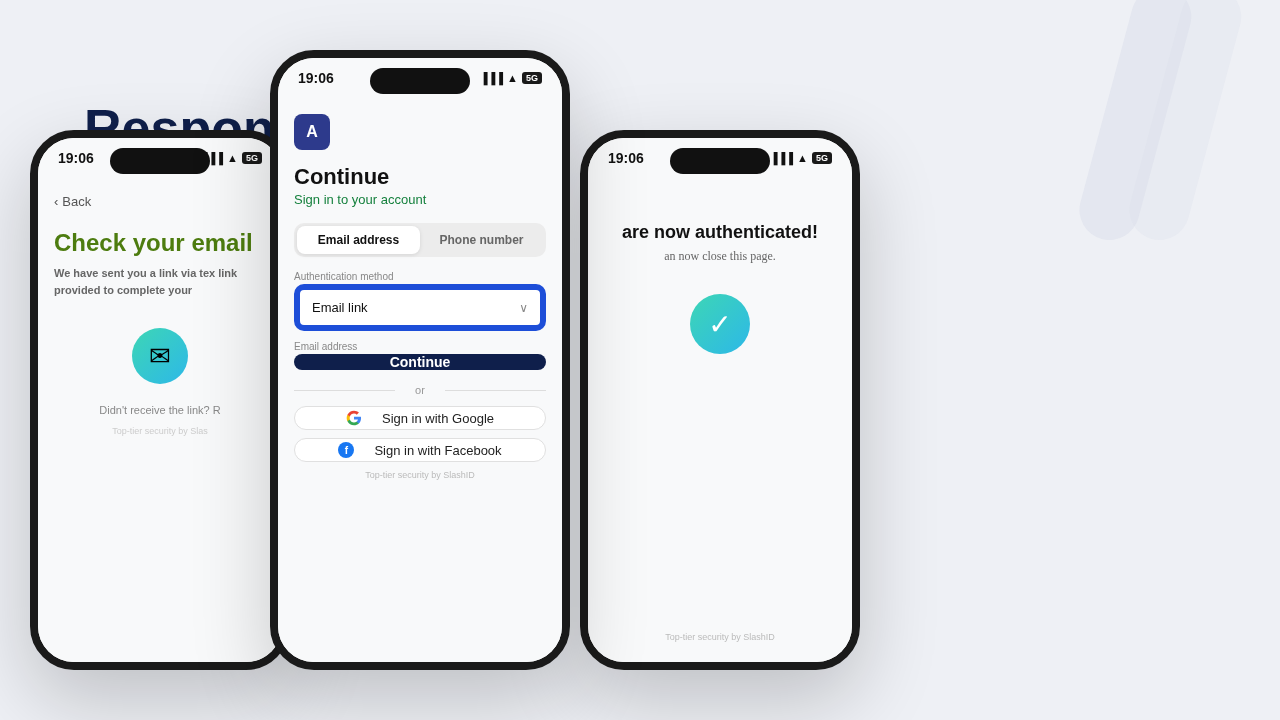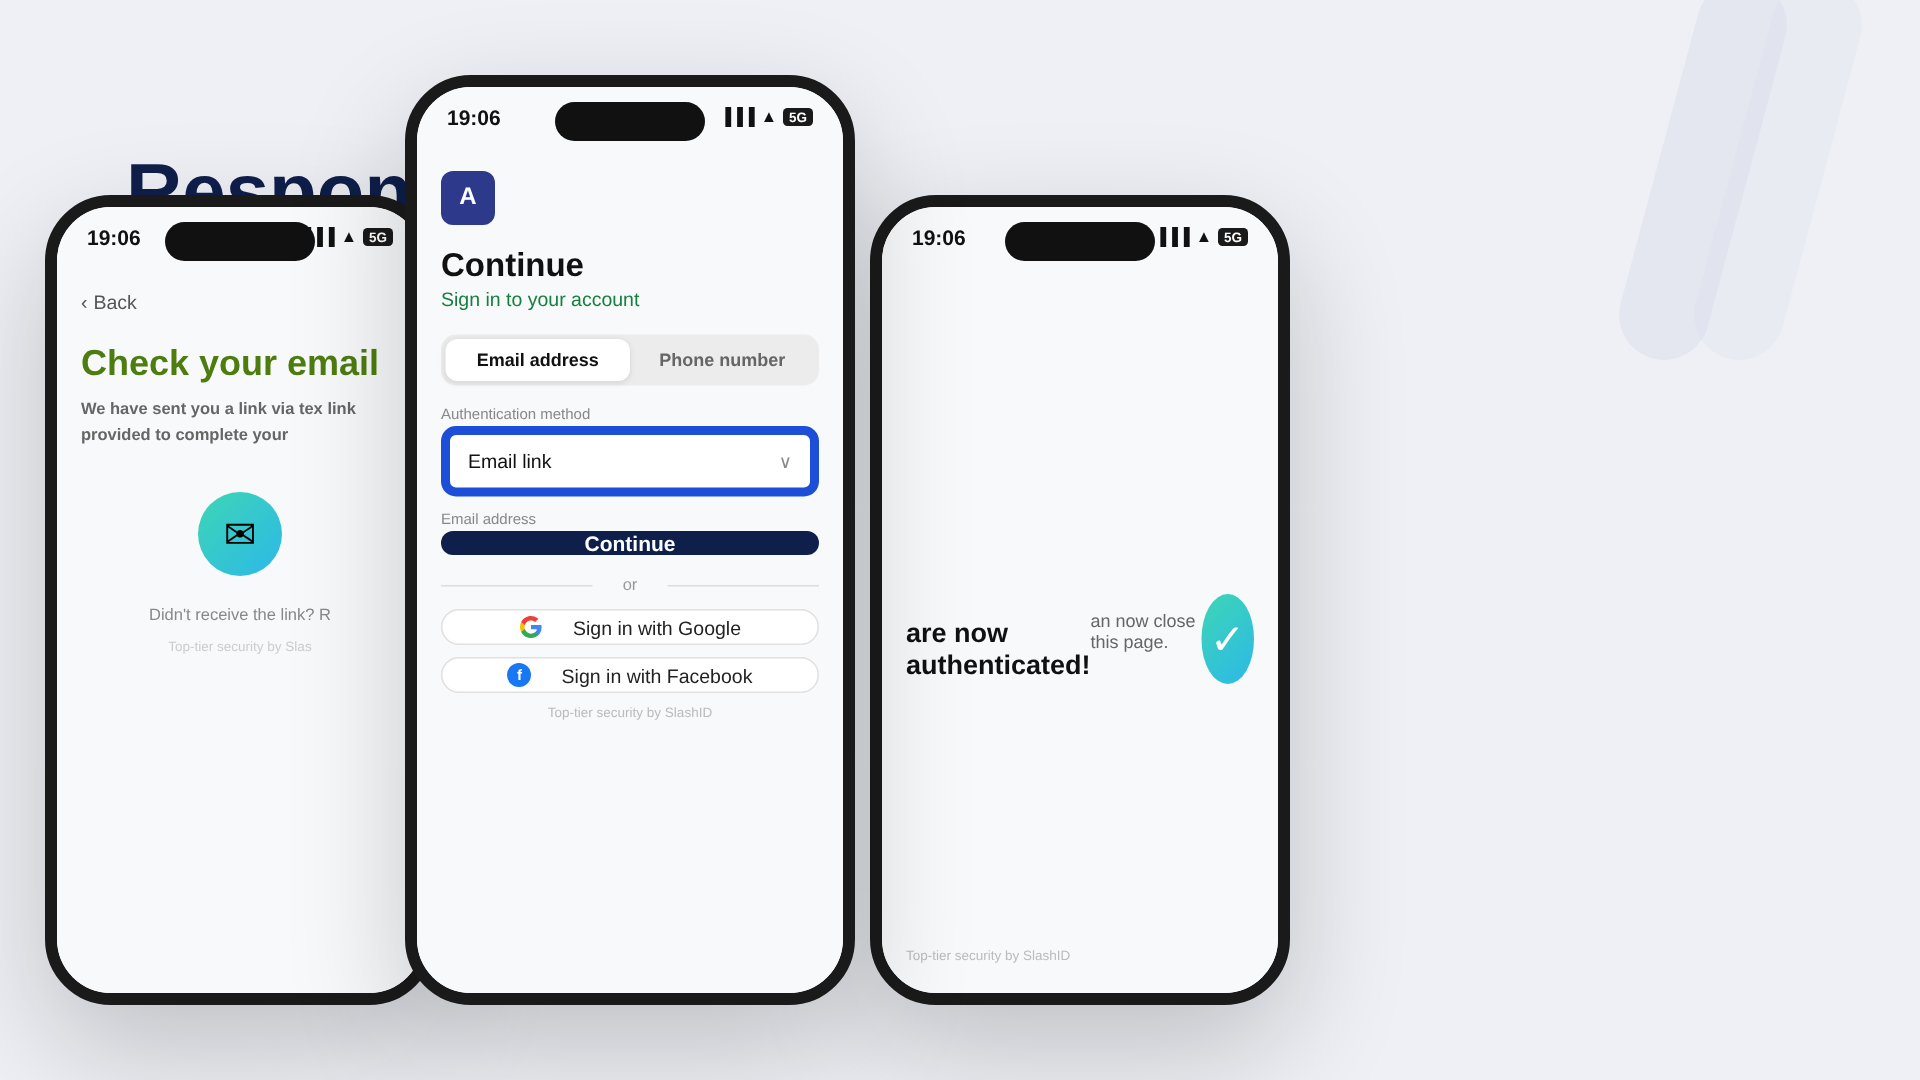--- a/index.html
+++ b/index.html
@@ -302,20 +302,21 @@
     .auth-title {
       font-size: 18px;
       font-weight: 700;
       color: #111;
       margin-bottom: 6px;
     }
     .auth-sub {
       font-size: 12px;
       color: #666;
       margin-bottom: 30px;
+      font-family: Liberation Serif, serif;
     }
     .check-circle {
       width: 60px;
       height: 60px;
       background: linear-gradient(135deg, #3dd6b5, #2db8e8);
       border-radius: 50%;
       display: flex;
       align-items: center;
       justify-content: center;
       margin-bottom: 20px;
@@ -447,21 +448,21 @@
     <div class="status-bar right-phone-status">
       <span class="status-time">19:06</span>
       <div class="dynamic-island"></div>
       <div class="status-icons">
         <span>▐▐▐</span>
         <span>▲</span>
         <span style="background:#1a1a1a;color:#fff;padding:1px 4px;border-radius:3px;font-size:9px;">5G</span>
       </div>
     </div>
   </div>
-  <div class="phone-content" style="display:flex; flex-direction:row; align-items:center; padding-top:40px;">
+  <div class="phone-content" style="display:flex; flex-direction:column; align-items:center; padding-top:40px;">
     <h2 class="auth-title">
       <span>are now authenticated!</span>
     </h2>
     <p class="auth-sub">an now close this page.</p>
     <div class="check-circle">
       <span>✓</span>
     </div>
     <p class="footer-security" style="position:absolute; bottom:20px;">Top-tier security by SlashID</p>
   </div>
 </div>

